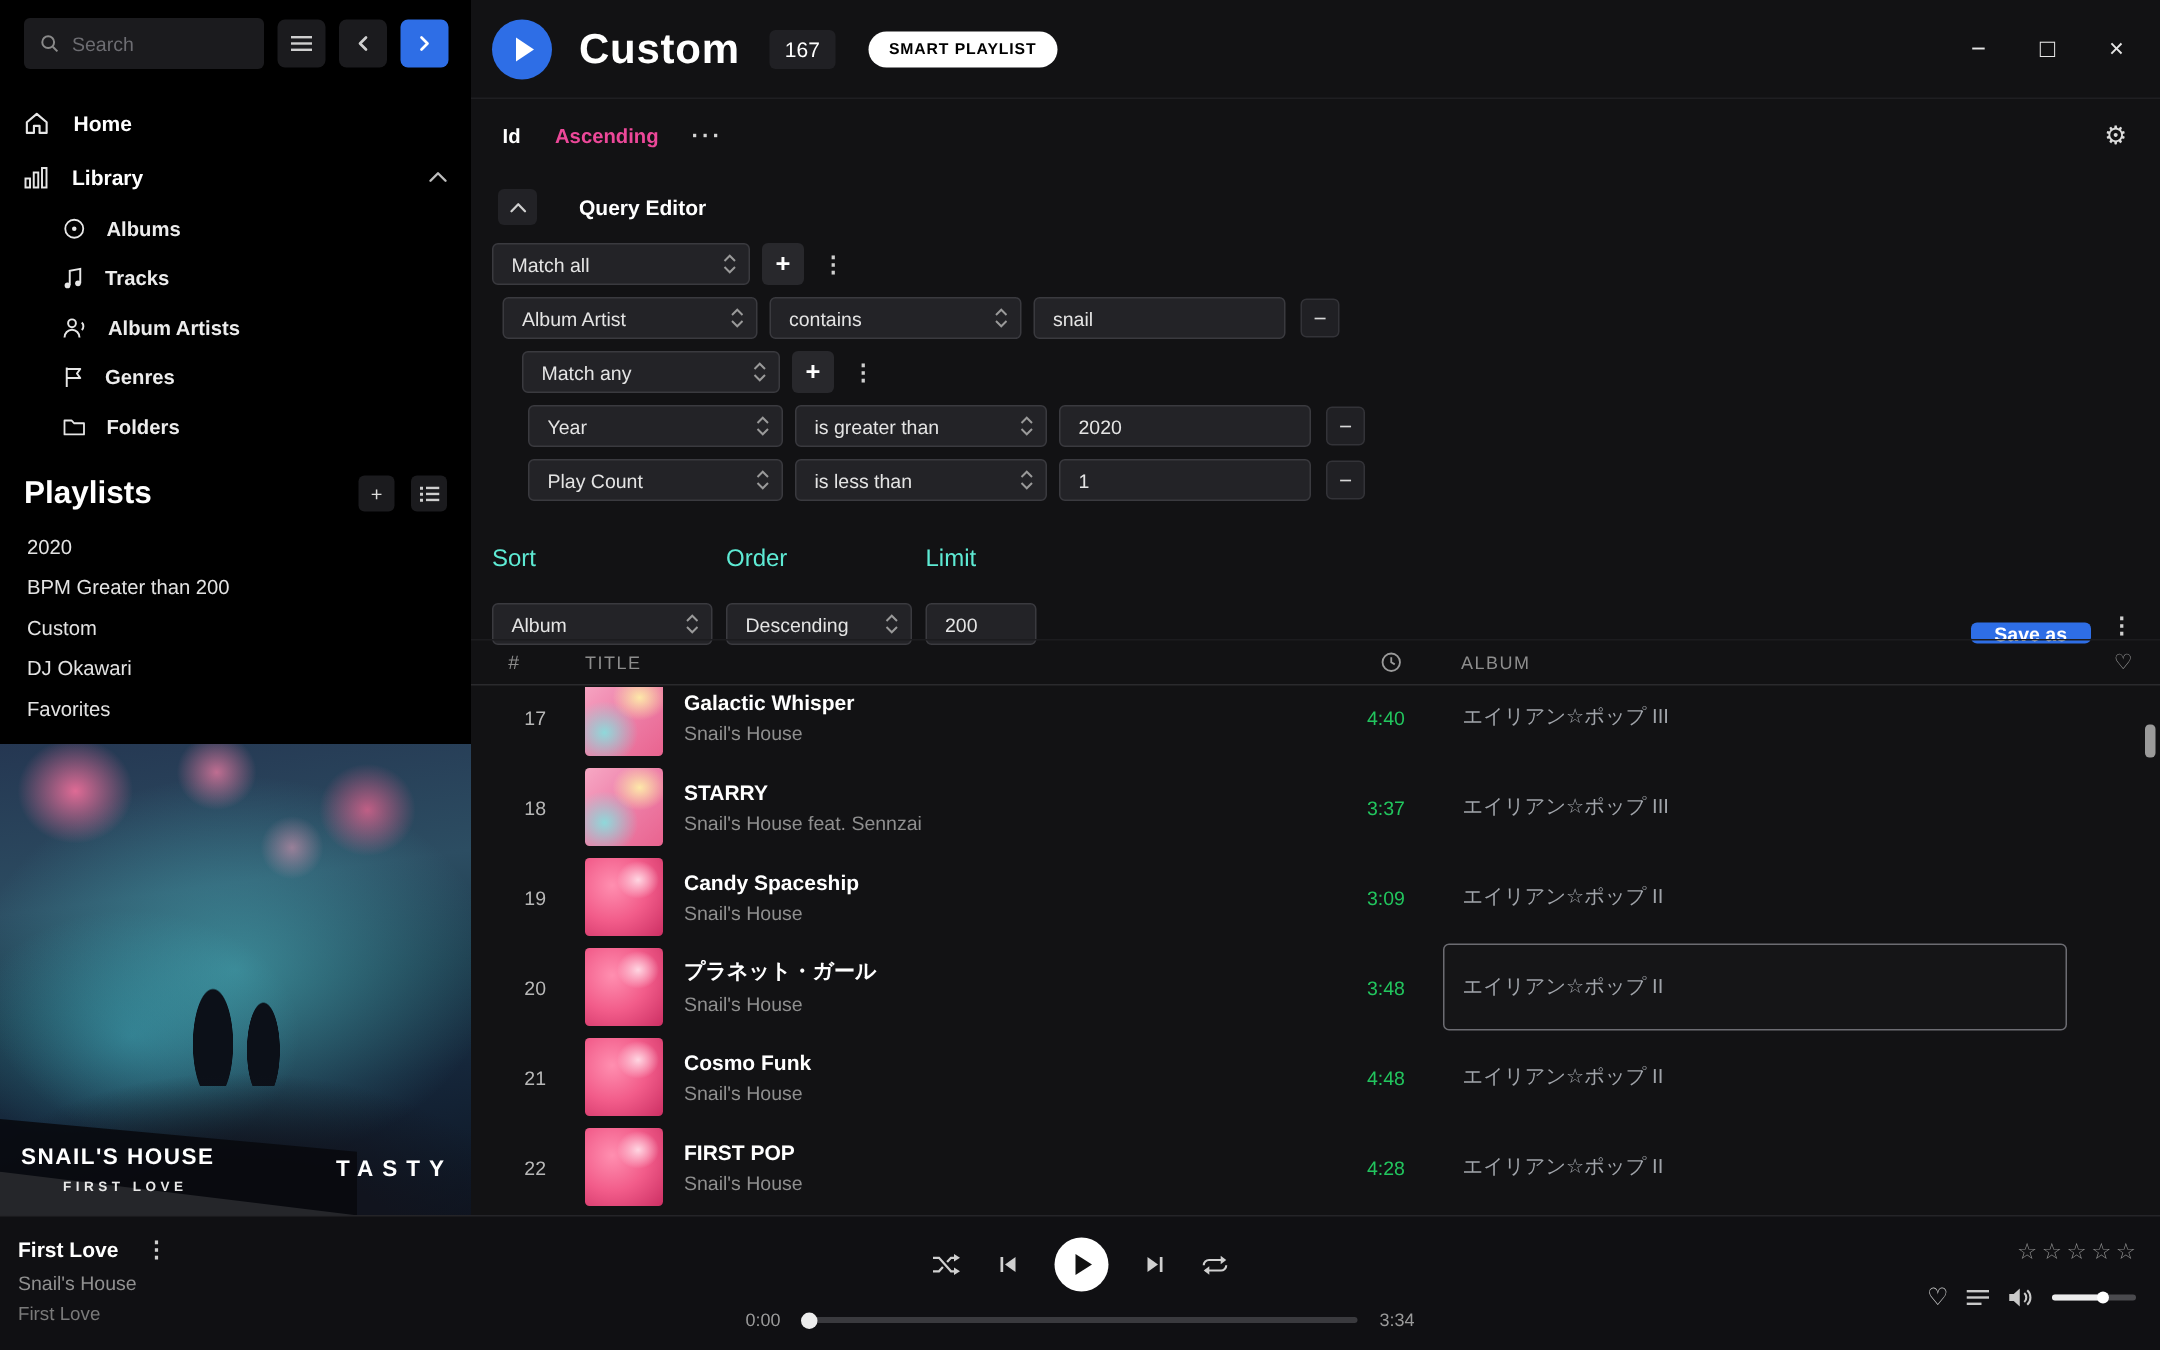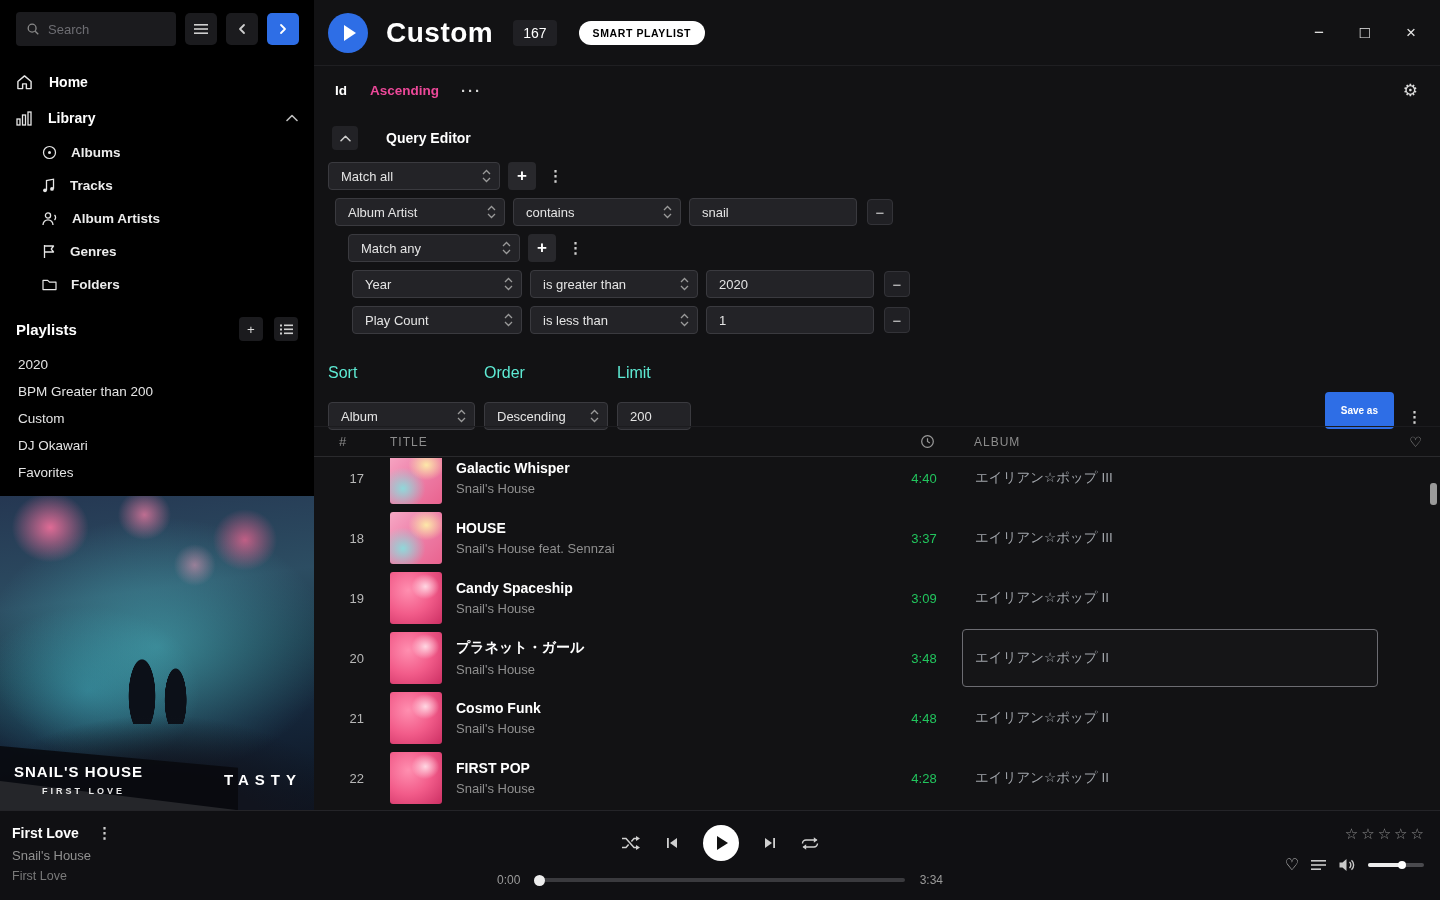--- a/index.html
+++ b/index.html
@@ -13,21 +13,21 @@
   .search input { background:transparent; border:none; outline:none; color:#ddd; font-size:13px; width:100%; }
   .search input::placeholder { color:#6d6d72; }
   .icon-btn { width:32px; height:32px; border-radius:5px; background:#1b1b1e; border:none; display:flex; align-items:center; justify-content:center; cursor:pointer; }
   .icon-btn.primary { background:var(--accent,#2e6ee6); }
   .nav { padding-top:10px; }
   .nav-item { display:flex; align-items:center; gap:16px; padding:10px 16px; color:#fff; font-weight:700; font-size:14px; cursor:pointer; }
   .nav-item .spacer { flex:1; }
   .sub-item { display:flex; align-items:center; gap:14px; padding:9px 16px 9px 42px; color:#ececec; font-weight:700; font-size:13.5px; cursor:pointer; }
   .playlists { margin-top:16px; padding:0 16px; }
   .pl-head { display:flex; align-items:center; gap:11px; }
-  .pl-title { font-size:15px; font-weight:800; color:#fff; flex:1; }
+  .pl-title { font-size:21px; font-weight:800; color:#fff; flex:1; }
   .mini-btn { width:24px; height:24px; border-radius:4px; background:#1b1b1e; border:none; display:flex; align-items:center; justify-content:center; color:#ddd; cursor:pointer; }
   .pl-list { margin-top:10px; }
   .pl-item { padding:6px 2px; font-size:13.5px; color:#e3e3e3; cursor:pointer; }
 
   
   .artwork { position:absolute; left:0; bottom:0; width:314px; height:314px; overflow:hidden;
     background:
       radial-gradient(55px 50px at 16% 10%, rgba(255,115,160,.85), transparent 70%),
       radial-gradient(38px 36px at 46% 6%, rgba(255,130,170,.7), transparent 70%),
       radial-gradient(46px 44px at 78% 14%, rgba(255,105,150,.7), transparent 70%),
@@ -71,21 +71,21 @@
   .ml-root { margin-left:14px; } .ml-rule { margin-left:21px; } .ml-group { margin-left:34px; } .ml-grule { margin-left:38px; }
   .select { height:28px; background:#232327; border:1px solid #3a3a3f; border-radius:4px; display:flex; align-items:center; justify-content:space-between; padding:0 8px 0 12px; color:#e4e4e4; font-size:13px; cursor:pointer; }
   .w-match { width:172px; } .w-field { width:170px; } .w-op { width:168px; }
   .tinput { height:28px; width:168px; background:#232327; border:1px solid #3a3a3f; border-radius:4px; color:#e4e4e4; font-size:13px; padding:0 12px; outline:none; }
   .sq-btn { width:28px; height:28px; background:#28282c; border:none; border-radius:4px; color:#fff; font-size:17px; font-weight:600; cursor:pointer; display:flex; align-items:center; justify-content:center; }
   .rm-btn { width:26px; height:26px; background:#202024; border:1px solid #333338; border-radius:4px; color:#d8d8d8; font-size:15px; cursor:pointer; display:flex; align-items:center; justify-content:center; margin-left:2px; }
   .kebab-btn { background:none; border:none; color:#cfcfcf; font-size:15px; font-weight:700; cursor:pointer; padding:0 4px; }
   .sol { display:flex; align-items:flex-end; gap:9px; margin:30px 0 0 14px; position:relative; padding-right:16px; }
   .sol .col label { display:block; font-size:16px; color:#5eead4; margin-bottom:20px; }
   .w-sort { width:147px; } .w-order { width:124px; } .w-limit { width:74px; }
-  .save-btn { position:absolute; right:46px; bottom:1px; height:37px; padding:0 16px; background:var(--accent,#2e6ee6); color:#fff; font-weight:700; font-size:10px; border:none; border-radius:4px; cursor:pointer; }
+  .save-btn { position:absolute; right:46px; bottom:1px; height:14px; padding:0 16px; background:var(--accent,#2e6ee6); color:#fff; font-weight:700; font-size:13px; border:none; border-radius:4px; cursor:pointer; }
   .sol-kebab { position:absolute; right:14px; bottom:4px; }
 
   
   .list-grid { display:grid; grid-template-columns:58px 1fr 70px 430px 48px; align-items:center; }
   .list-header { position:absolute; left:0; top:426px; width:100%; height:31px; color:#8d8d8d; font-size:12px; letter-spacing:1px; border-bottom:1px solid #2a2a2d; border-top:1px solid #1c1c1f; }
   .lh-index { text-align:center; font-size:13px; }
   .lh-title { padding-left:18px; }
   .lh-dur { display:flex; justify-content:center; }
   .lh-album { padding-left:12px; }
   .lh-heart { text-align:center; color:#9a9a9a; font-size:14px; }
@@ -481,21 +481,21 @@
             <div class="tr-album">エイリアン☆ポップ III</div>
           </div>
         <div></div>
       </div>
 
       <div class="trow list-grid">
         <div class="tr-index">18</div>
         <div class="tr-main">
           <div class="thumb art-a"></div>
           <div>
-            <div class="tr-title">HOUSE</div>
+            <div class="tr-title">STARRY</div>
             <div class="tr-artist">Snail's House feat. Sennzai</div>
           </div>
         </div>
         <div class="tr-dur">3:37</div>
         <div class="tr-album-wrap">
             <div class="tr-album">エイリアン☆ポップ III</div>
           </div>
         <div></div>
       </div>
 

